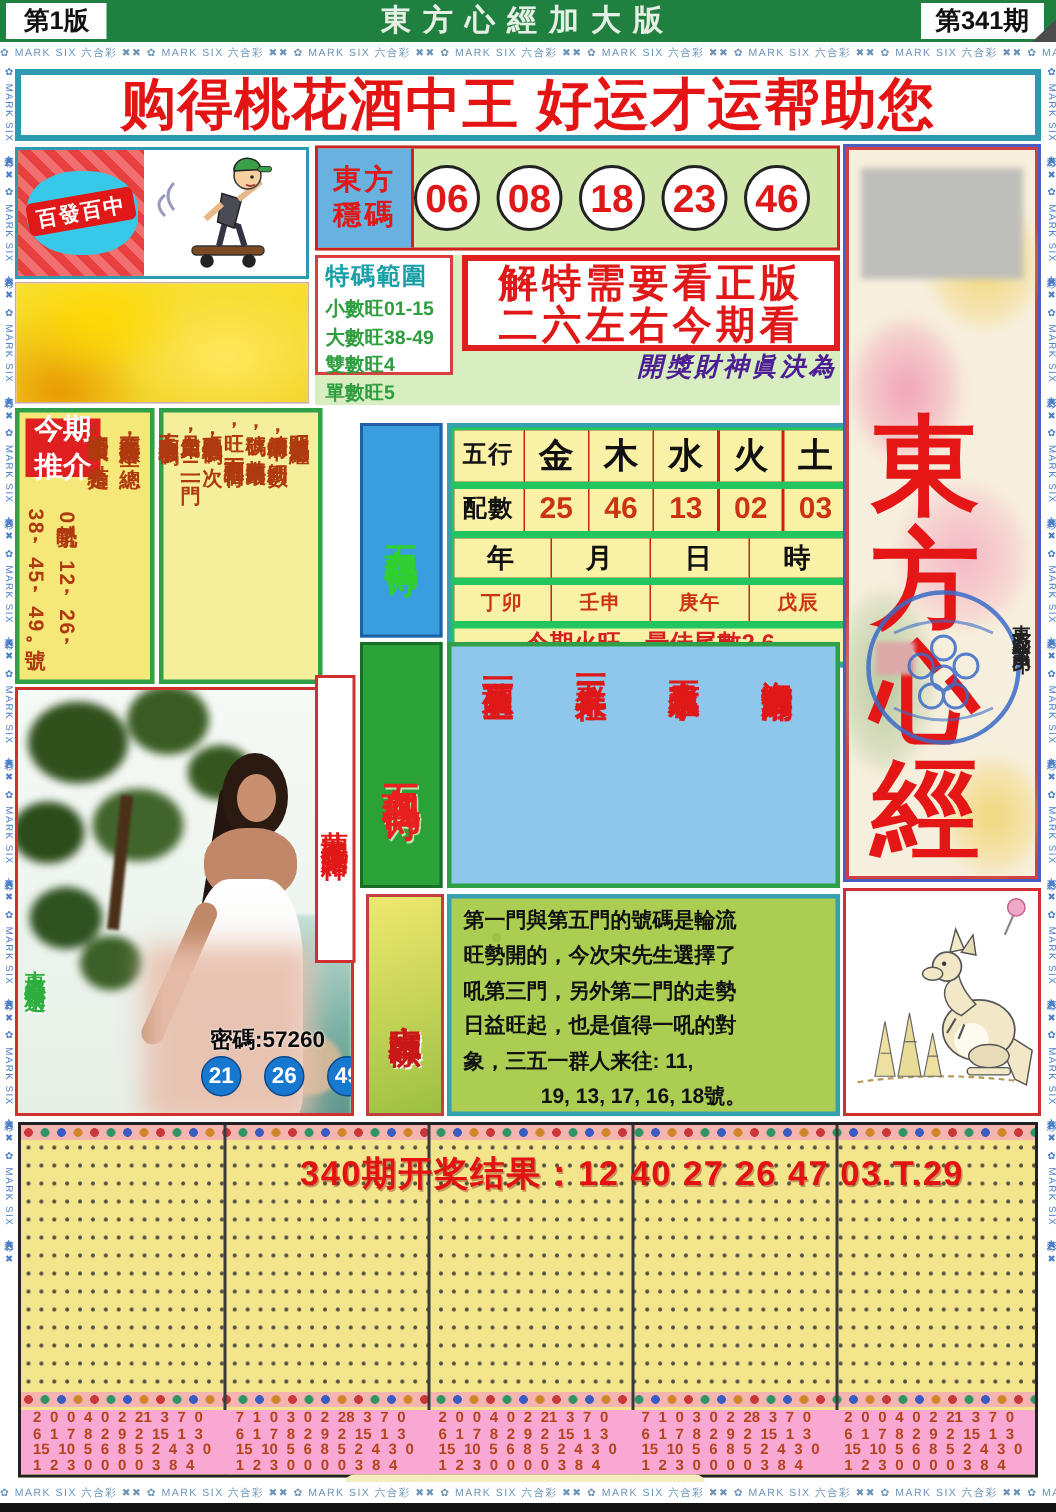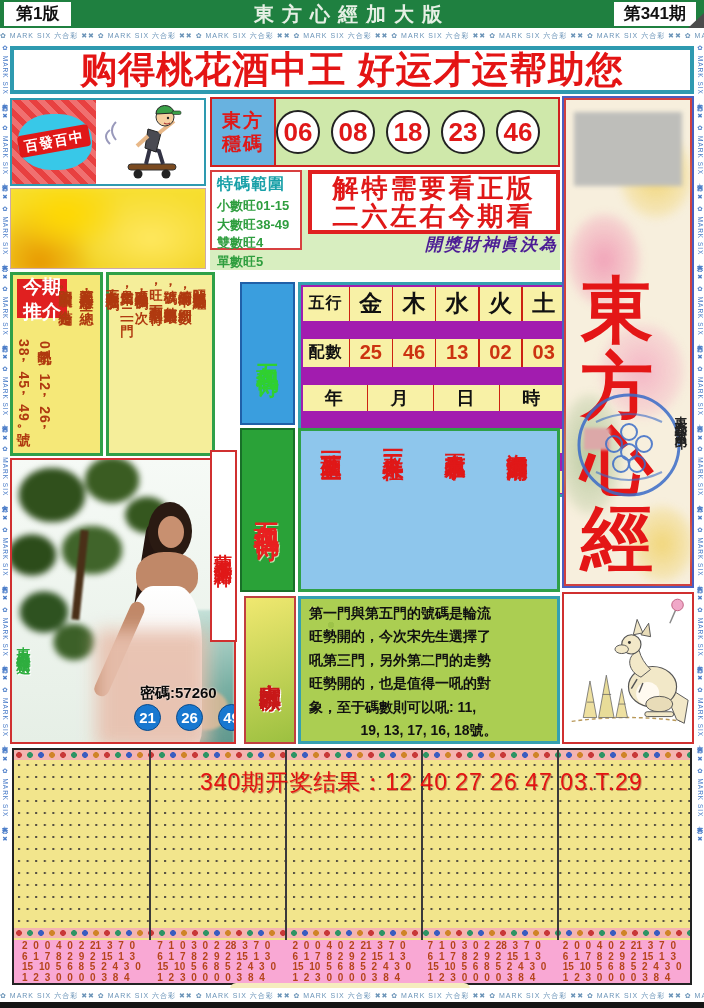--- a/index.html
+++ b/index.html
@@ -119,22 +119,22 @@
   .lab1{left:240px;top:282px;width:55px;height:143px;background:#3a9ede;border:2px solid #2060a8;box-sizing:border-box;
     color:#30d030;font-weight:900;font-size:22px;letter-spacing:3px;display:flex;align-items:center;justify-content:center;}
   .lab2{left:240px;top:428px;width:55px;height:164px;background:#2aa238;border:2px solid #187028;box-sizing:border-box;
     color:#e82020;font-weight:900;font-size:25px;letter-spacing:3px;display:flex;align-items:center;justify-content:center;
     text-shadow:1px 1px 0 #b8e8b0;}
   .lab3{left:244px;top:596px;width:52px;height:148px;background:linear-gradient(160deg,#f0e870,#9cc040);
     border:2px solid #c04040;box-sizing:border-box;color:#c81818;font-weight:900;font-size:22px;letter-spacing:2px;
     display:flex;align-items:center;justify-content:center;text-shadow:1px 1px 0 #fff;}
 
   
-  .wx{left:298px;top:282px;width:262px;border:3px solid #35a0b0;background:#a21caf;display:grid;
-    grid-template-rows:34px 28px 26px 24px 22px;gap:18px;padding:1.5px;}
+  .wx{left:298px;top:282px;width:262px;border:3px solid #35a0b0;background:#22c55e;display:grid;
+    grid-template-rows:34px 28px 26px 24px 22px;gap:5px;padding:1.5px;}
   .wx-row{display:grid;gap:1.5px;background:#cc2211;}
   .wx-r12{grid-template-columns:46px repeat(5,1fr);}
   .wx-r34{grid-template-columns:repeat(4,1fr);}
   .wx-cell{background:#f8f1a6;display:flex;align-items:center;justify-content:center;}
   .wx-lab{font-weight:800;font-size:16px;color:#111;letter-spacing:1px;}
   .wx-el{font-weight:900;font-size:23px;color:#111;}
   .wx-num{font-weight:800;font-size:20px;color:#cc3311;}
   .wx-ch{font-weight:900;font-size:18px;color:#111;letter-spacing:2px;}
   .wx-cv{font-weight:700;font-size:13px;color:#cc3311;letter-spacing:1px;}
   .wx-note{background:#f8f1a6;display:flex;align-items:center;justify-content:center;
@@ -172,21 +172,21 @@
     background-image:radial-gradient(circle at 2px 2px,#45403a 1.15px,rgba(0,0,0,0) 1.5px);
     background-size:8.6px 12px;background-position:3px 13px;}
   .tstrip{position:absolute;left:0;right:0;height:10px;background-color:#f4b4b0;
     background-image:radial-gradient(circle at 5px 5px,#c83838 2.7px,rgba(0,0,0,0) 3.1px),
       radial-gradient(circle at 5px 5px,#2f9464 2.7px,rgba(0,0,0,0) 3.1px),
       radial-gradient(circle at 5px 5px,#3a5cc0 2.7px,rgba(0,0,0,0) 3.1px),
       radial-gradient(circle at 5px 5px,#d08428 2.7px,rgba(0,0,0,0) 3.1px);
     background-size:44px 10px;background-position:0 0,11px 0,22px 0,33px 0;}
   .tsa{top:0;} .tsb{top:178px;}
   .tdiv{position:absolute;top:0;bottom:0;width:2px;background:#3a3a3a;}
-  .tresult{position:absolute;left:186px;top:17px;color:#e41212;font-weight:400;font-size:23px;letter-spacing:1px;
+  .tresult{position:absolute;left:186px;top:17px;color:#e41212;font-weight:700;font-size:23px;letter-spacing:1px;
     text-shadow:1px 1px 0 rgba(120,0,0,.35);white-space:nowrap;}
   .tnums{position:absolute;left:0;right:0;top:190px;bottom:0;background:#f9a8d4;display:flex;}
   .tcol{width:136px;box-sizing:border-box;padding:1px 8px 0 8px;}
   .trow{color:#b5441c;font-weight:900;font-size:10px;line-height:10.6px;word-spacing:3px;white-space:nowrap;overflow:hidden;}
   .paleblob{left:230px;top:983px;width:240px;height:14px;background:#f5ecbe;border-radius:6px;}
 </style>
 </head>
 <body>
 
 <div class="page">
@@ -354,22 +354,22 @@
     <div class="poem-col vt" style="right:26px">海滨绿荫人潮涌</div>
     <div class="poem-col vt" style="right:88px">更有戏水在水中</div>
     <div class="poem-col vt" style="right:150px">三五一群人来往</div>
     <div class="poem-col vt" style="right:212px">高处下望一丛丛</div>
   </div>
 
   <div class="abs master">
     <div>第一門與第五門的號碼是輪流</div>
     <div>旺勢開的，今次宋先生選擇了</div>
     <div>吼第三門，另外第二門的走勢</div>
-    <div>旺勢開的，也是值得一吼的對</div>
-    <div>象，至于碼數則可以吼: 11,</div>
+    <div>日益旺起，也是值得一吼的對</div>
+    <div>象，三五一群人来往: 11,</div>
     <div class="c">19, 13, 17, 16, 18號。</div>
   </div>
 
   <div class="abs scroll">
     <div class="blob" style="left:4px;top:116px;width:72px;height:92px;background:radial-gradient(#f090b0,rgba(240,144,176,0))"></div>
     <div class="blob" style="left:56px;top:36px;width:72px;height:84px;background:radial-gradient(#f0d060,rgba(240,208,96,0))"></div>
     <div class="blob" style="left:36px;top:226px;width:84px;height:94px;background:radial-gradient(#f4a8c0,rgba(244,168,192,0))"></div>
     <div class="blob" style="left:66px;top:408px;width:64px;height:76px;background:radial-gradient(#f0d060,rgba(240,208,96,0))"></div>
     <div class="blob" style="left:-6px;top:296px;width:64px;height:120px;background:radial-gradient(#a8c090,rgba(168,192,144,0))"></div>
     <div class="graycensor"></div>

